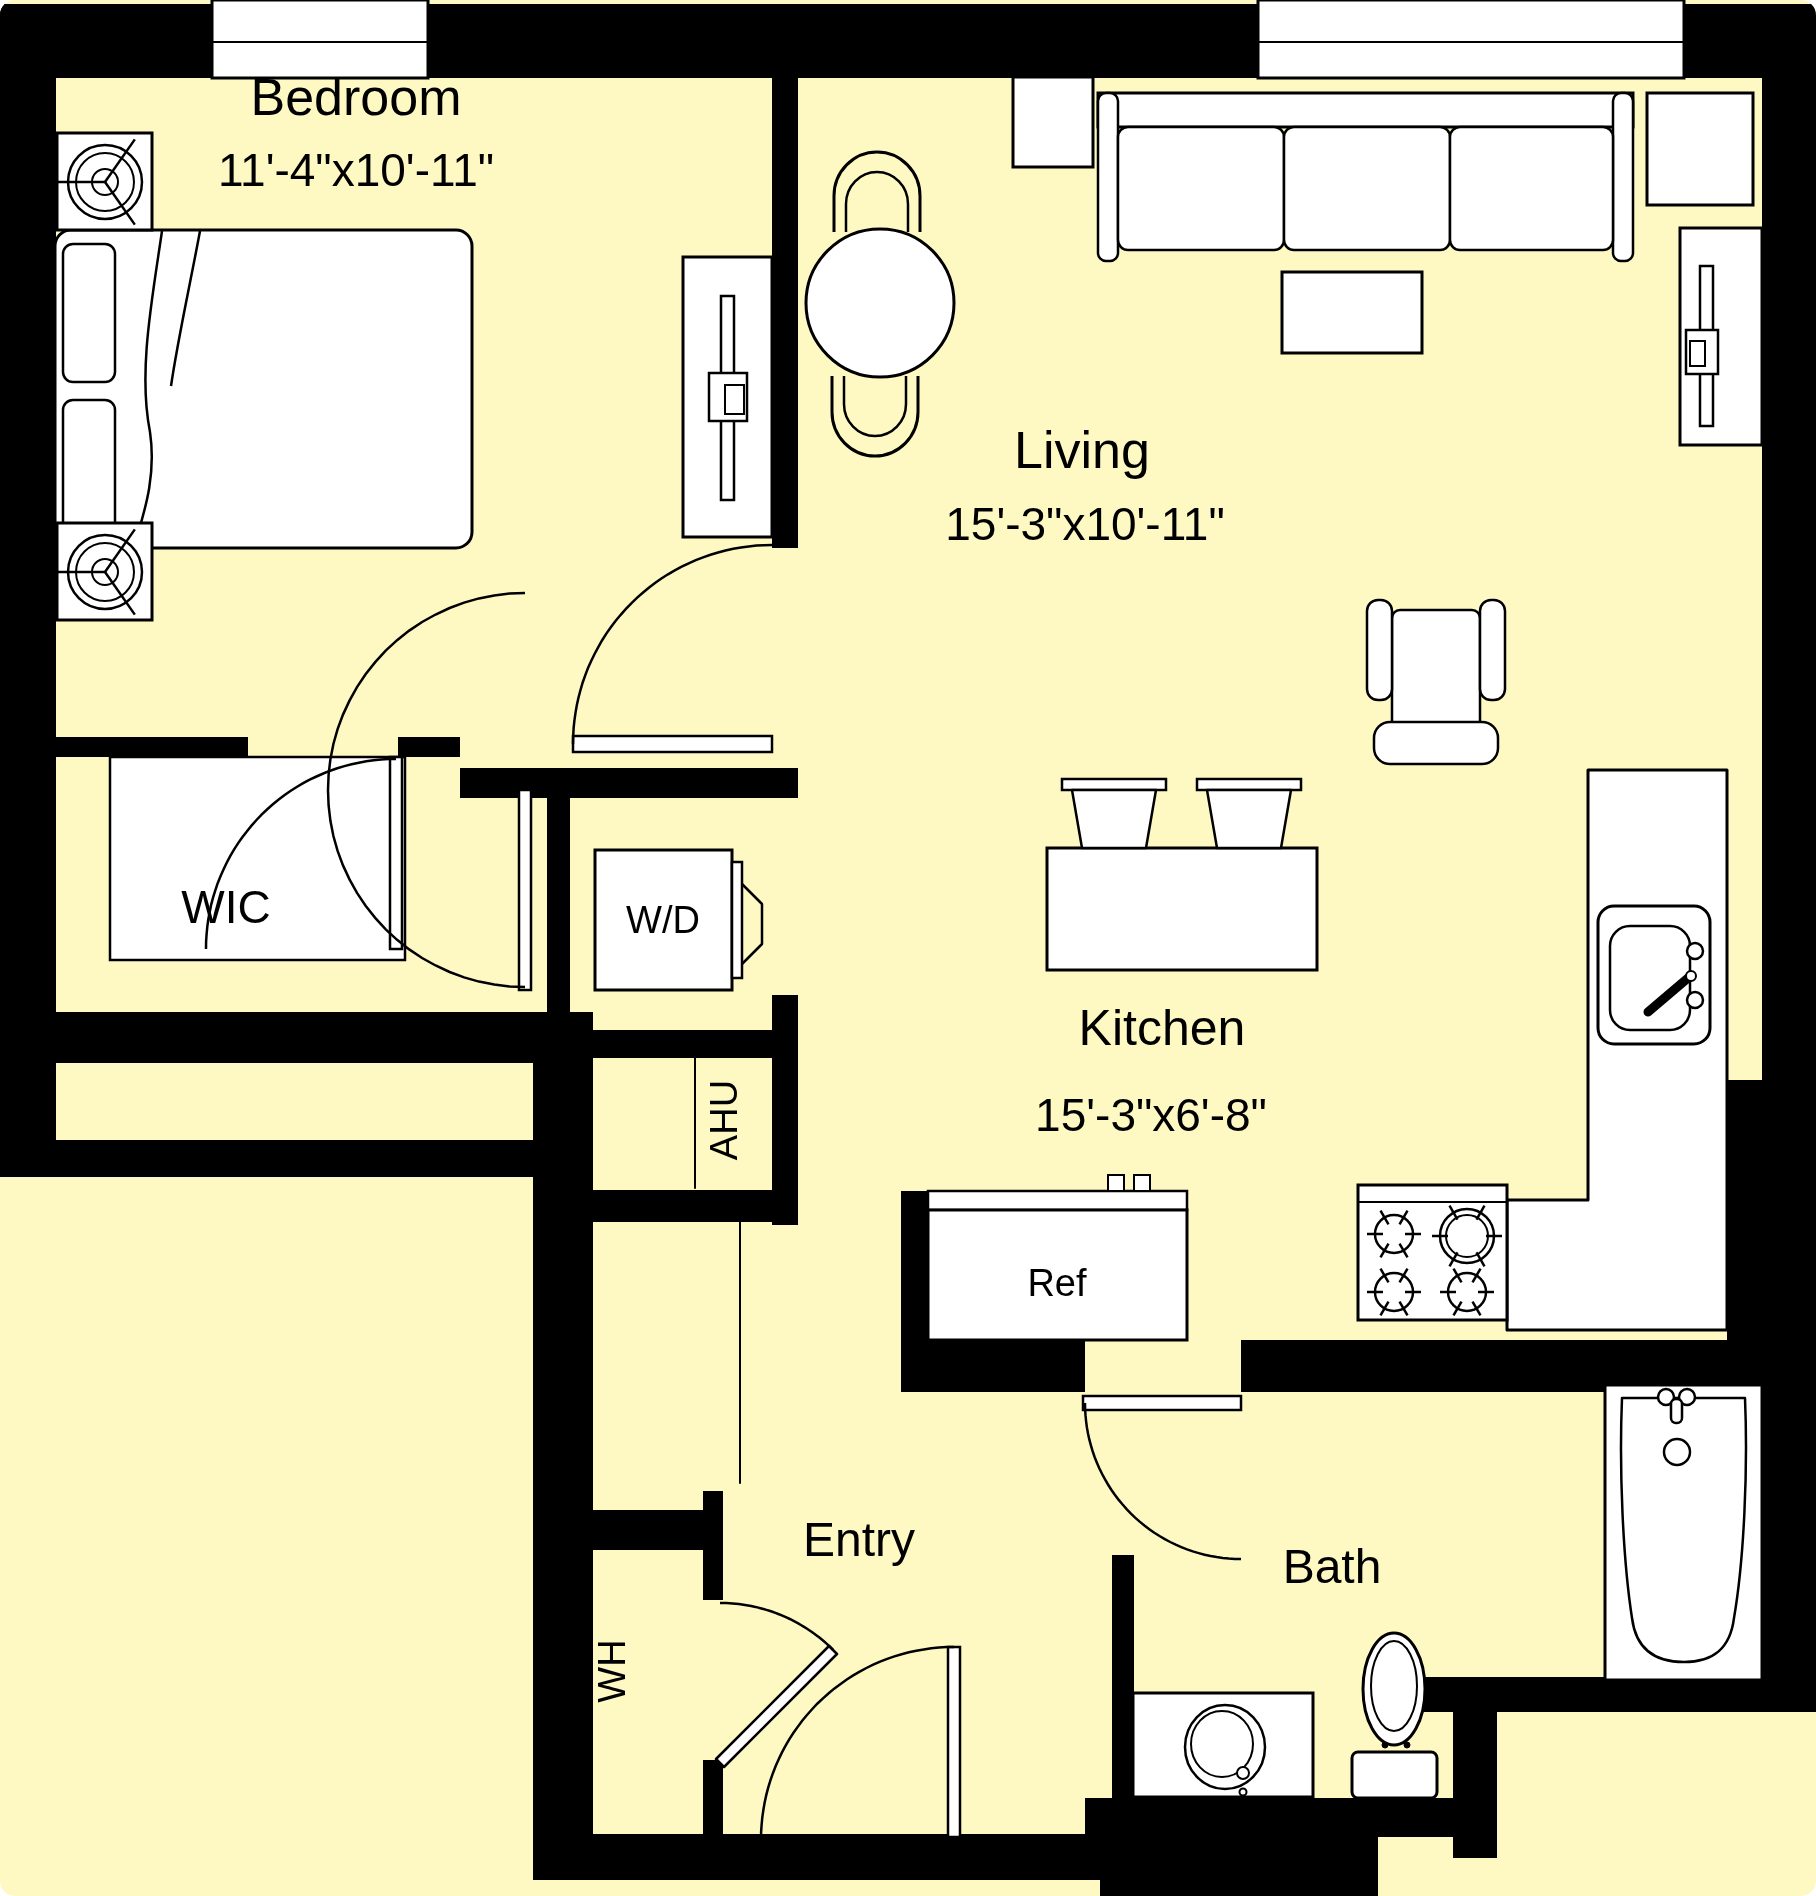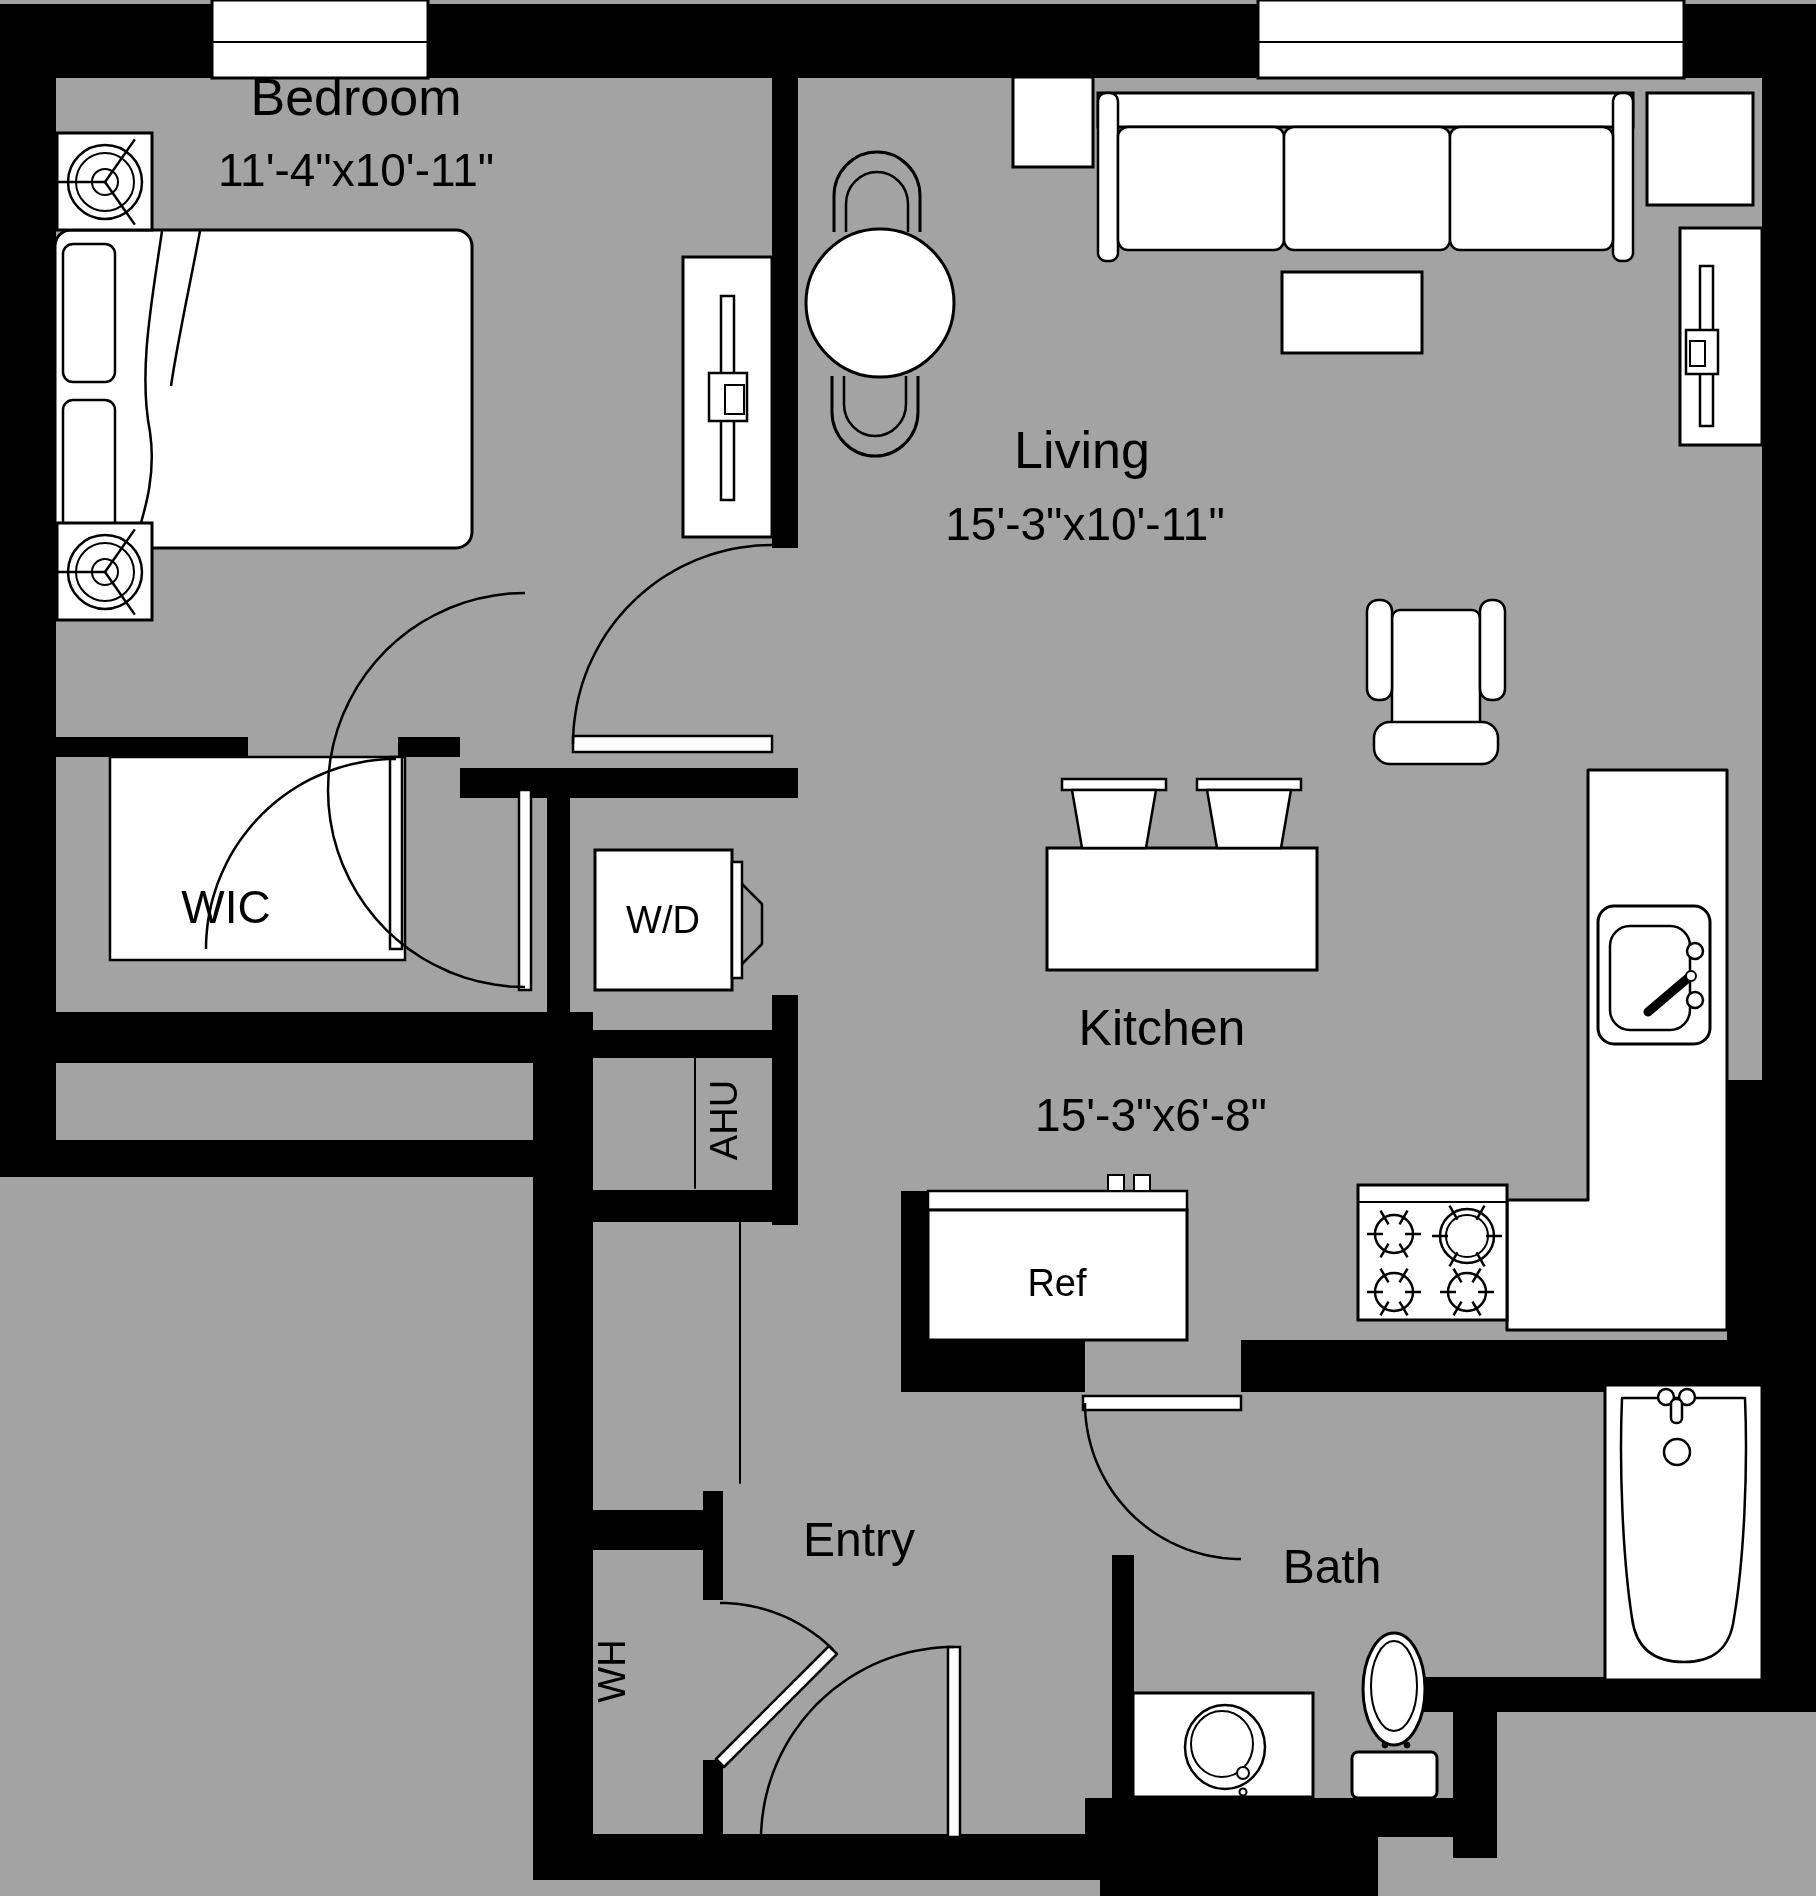--- a/index.html
+++ b/index.html
@@ -1,16 +1,16 @@
 <!DOCTYPE html>
 <html><head>
 <meta charset="utf-8">
 <style>
   html,body{margin:0;padding:0;background:#fff;}
-  #stage{position:relative;width:1816px;height:1896px;background:#a3a3a3;overflow:hidden;}
+  #stage{position:relative;width:1816px;height:1896px;background:#fef9c3;overflow:hidden;border-radius:15px;}
   svg{position:absolute;left:0;top:0;}
   text{font-family:"Liberation Sans","DejaVu Sans",sans-serif;fill:#000;}
 </style>
 </head>
 <body>
 
 <div id="stage">
   <svg id="plan-svg" width="1816" height="1896" viewBox="0 0 1816 1896" xmlns="http://www.w3.org/2000/svg">
       <rect x="0" y="4" width="1762" height="74" rx="0" fill="#000" stroke="none" stroke-width="0"></rect>
       <rect x="0" y="4" width="56" height="1173" rx="0" fill="#000" stroke="none" stroke-width="0"></rect>

